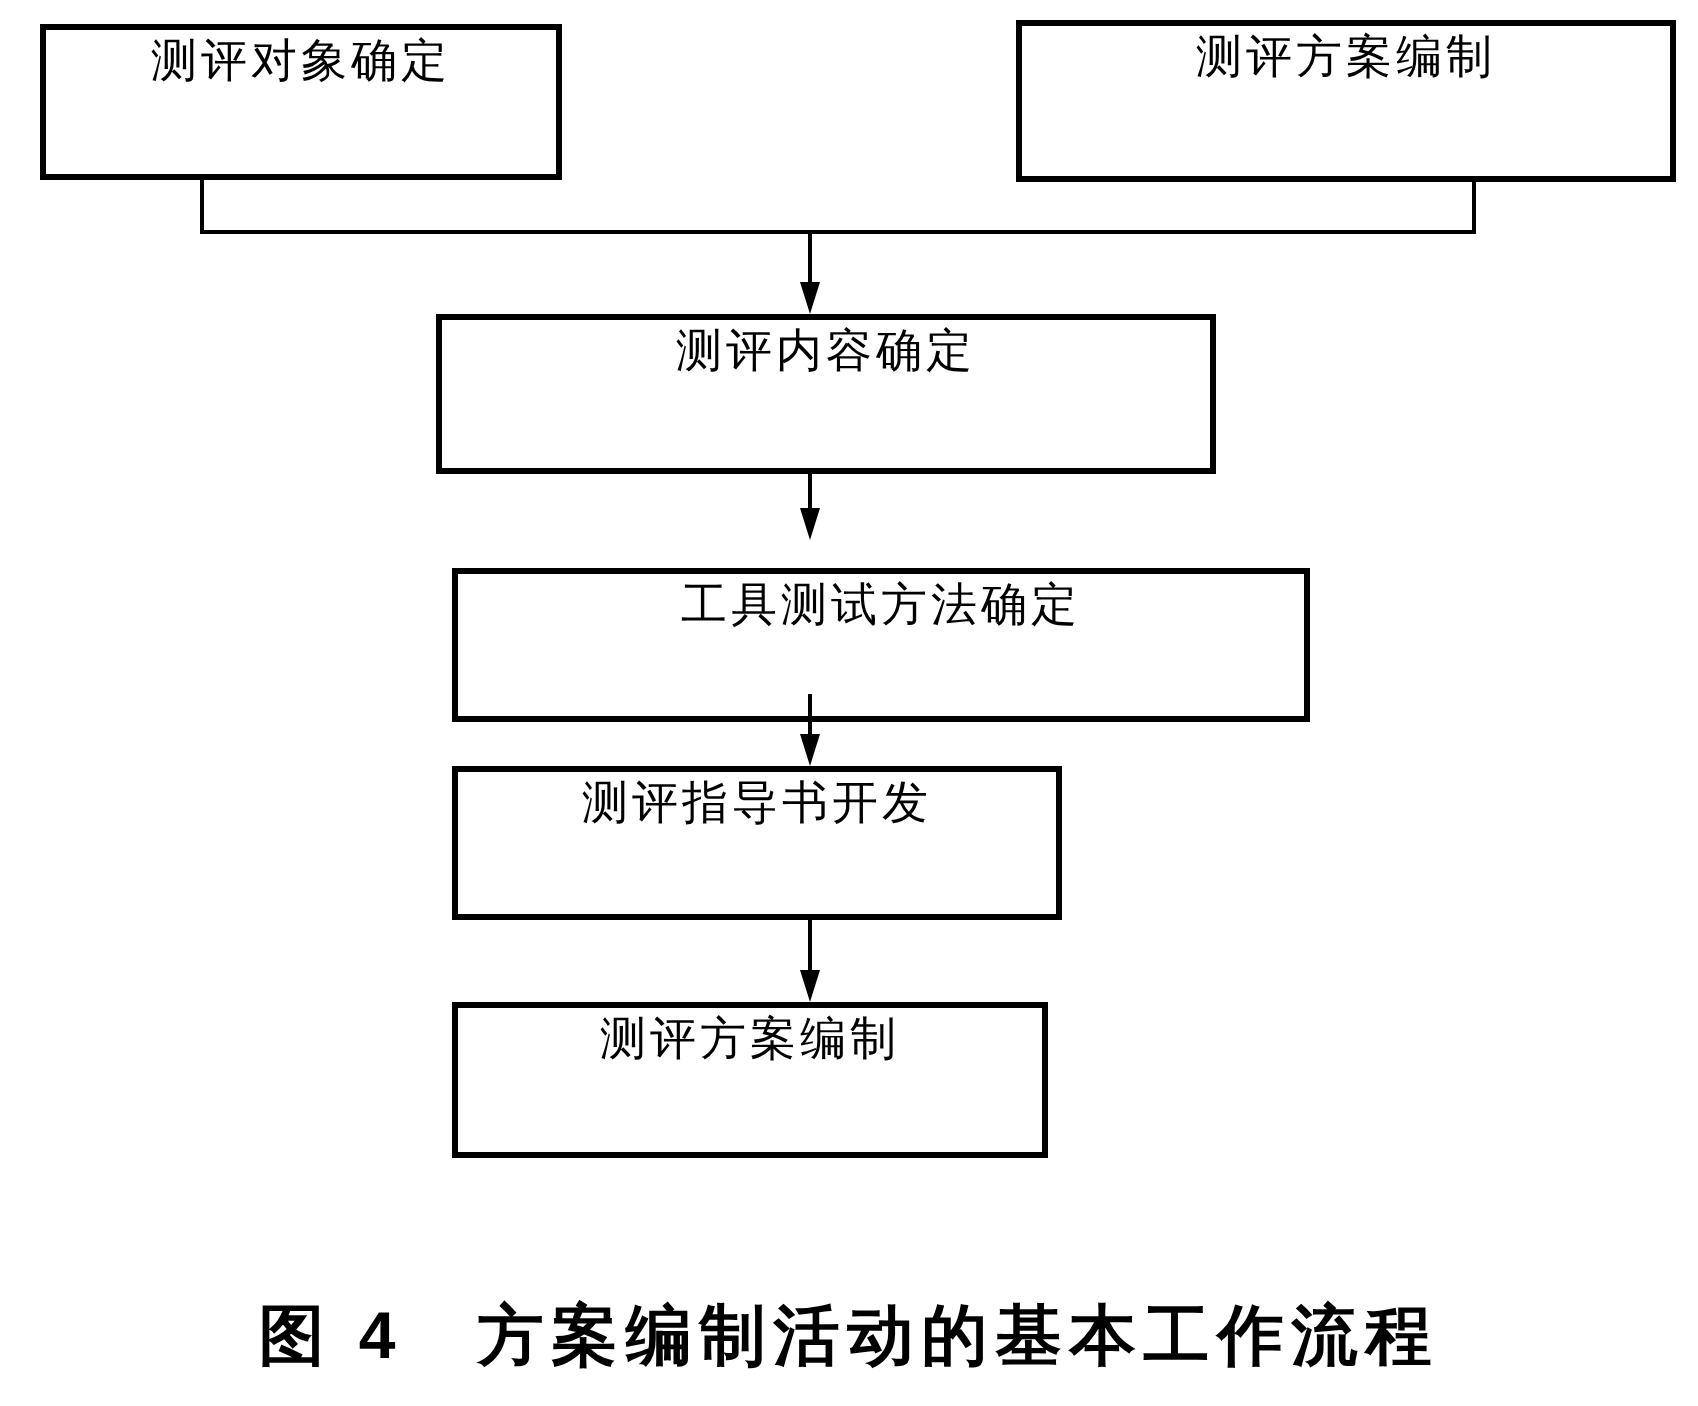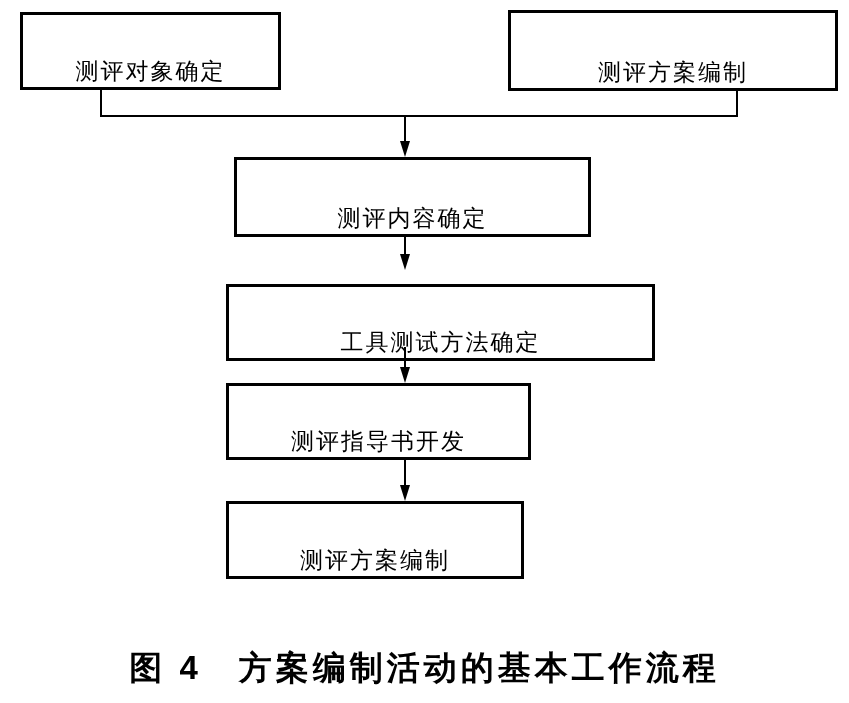--- a/index.html
+++ b/index.html
@@ -14,21 +14,21 @@
     background: #ffffff;
     overflow: hidden;
     font-family: "Liberation Serif", serif;
   }
   .flow-box {
     position: absolute;
     box-sizing: border-box;
     border: 3px solid #000000;
     background: #ffffff;
     display: flex;
-    align-items: flex-end;
+    align-items: flex-start;
     justify-content: center;
     font-size: 23px;
     letter-spacing: 2px;
     color: #000000;
     font-family: "Liberation Serif", serif;
   }
   .line {
     position: absolute;
     background: #000000;
   }
@@ -48,21 +48,21 @@
     text-align: center;
     font-family: "Liberation Sans", sans-serif;
     font-weight: bold;
     font-size: 33px;
     letter-spacing: 4px;
     color: #000000;
   }
   
   #node-0 { left: 20px;  top: 12px;  width: 261px; height: 78px; }
   #node-1 { left: 508px; top: 10px;  width: 330px; height: 81px; }
-  #node-2 { left: 234px; top: 157px; width: 357px; height: 80px; }
+  #node-2 { left: 218px; top: 157px; width: 390px; height: 80px; }
   #node-3 { left: 226px; top: 284px; width: 429px; height: 77px; }
   #node-4 { left: 226px; top: 383px; width: 305px; height: 77px; }
   #node-5 { left: 226px; top: 501px; width: 298px; height: 78px; }
 </style>
 </head>
 <body>
 
 <div class="stage">
 
   <div class="flow-box" id="node-0">

